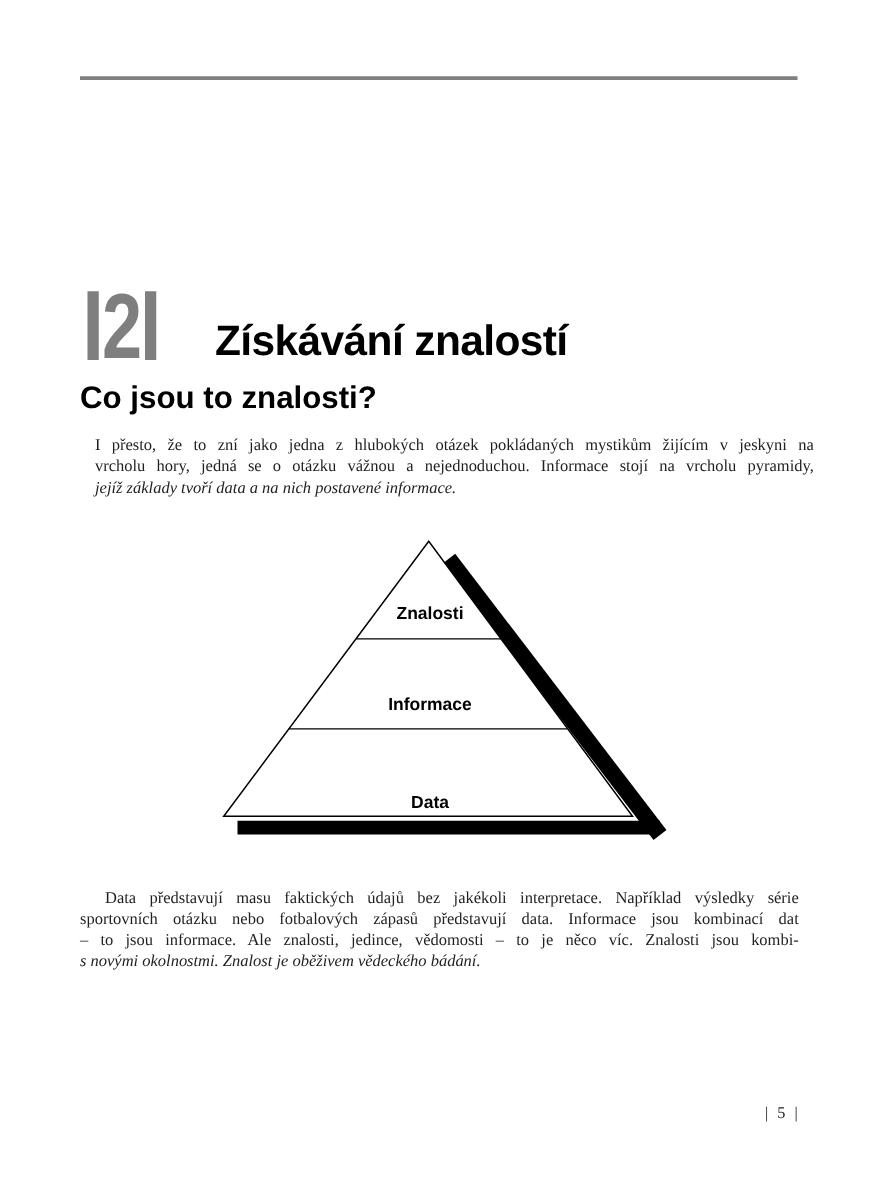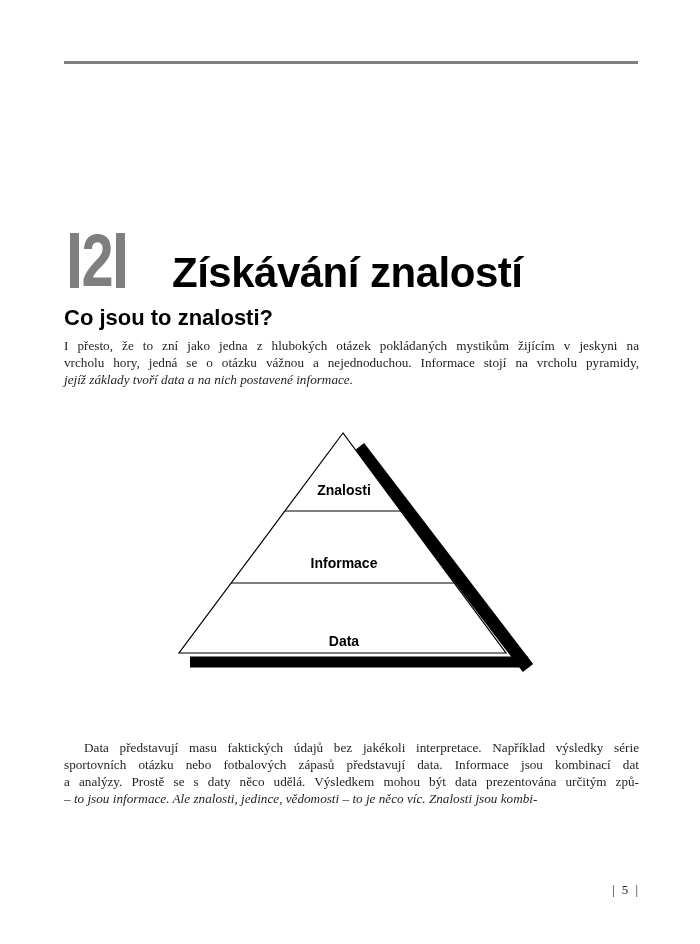--- a/index.html
+++ b/index.html
@@ -21,39 +21,39 @@
   .num-bar { width: 9px; height: 55px; background: #7f7f7f; }
   .num-digit {
     font-family: "Liberation Sans", sans-serif; font-weight: 700;
     font-size: 74px; line-height: 55px; color: #7f7f7f;
     transform: scaleX(0.78); transform-origin: center bottom; margin: 0 -2px;
   }
 
   .chapter-title {
     position: absolute; left: 172px; top: 256px; margin: 0;
     font-family: "Liberation Sans", sans-serif; font-weight: 700;
-    font-size: 42px; line-height: 34px; letter-spacing: -0.5px; color: #000;
+    font-size: 34px; line-height: 34px; letter-spacing: -0.5px; color: #000;
     white-space: nowrap;
   }
 
   .section-title {
     position: absolute; left: 64px; top: 307px; margin: 0;
     font-family: "Liberation Sans", sans-serif; font-weight: 700;
-    font-size: 22px; line-height: 22px; color: #000; white-space: nowrap;
+    font-size: 25px; line-height: 22px; color: #000; white-space: nowrap;
   }
 
   .para {
     position: absolute; left: 64px; width: 575px;
     font-size: 13.2px; line-height: 17px; color: #1f1f1f;
   }
-  .intro { top: 337px; }
+  .intro { top: 347px; margin-left: 12px; }
   .body-para { top: 709px; }
   .tline { text-align: justify; text-align-last: justify; }
   .tline:last-child { text-align-last: left; font-style: italic; }
-  .para-indent .tline:first-child { text-indent: 20px; margin-top: 30px; }
+  .para-indent .tline:first-child { text-indent: 20px; }
 
   .pyramid { position: absolute; left: 160px; top: 425px; width: 380px; height: 250px; }
   .pyr-label {
     font-family: "Liberation Sans", sans-serif; font-weight: 700;
     font-size: 14px; fill: #000;
   }
 
   .page-number {
     position: absolute; left: 612px; top: 882px;
     font-family: "Liberation Serif", serif; font-size: 13px;
@@ -90,19 +90,19 @@
     <line x1="125" y1="86" x2="241" y2="86" stroke="#000" stroke-width="1"></line>
     <line x1="71" y1="158" x2="294" y2="158" stroke="#000" stroke-width="1"></line>
     <text class="pyr-label" x="184" y="70" text-anchor="middle">Znalosti</text>
     <text class="pyr-label" x="184" y="143" text-anchor="middle">Informace</text>
     <text class="pyr-label" x="184" y="221" text-anchor="middle">Data</text>
   </svg>
 
   <div class="para body-para para-indent">
       <div class="tline">Data představují masu faktických údajů bez jakékoli interpretace. Například výsledky série</div>
       <div class="tline">sportovních otázku nebo fotbalových zápasů představují data. Informace jsou kombinací dat</div>
-      <div class="tline">a analýzy. Prostě se s daty něco udělá. Výsledkem mohou být data prezentována určitým způ-</div>
       <div class="tline">– to jsou informace. Ale znalosti, jedince, vědomosti – to je něco víc. Znalosti jsou kombi-</div>
+      <div class="tline">s novými okolnostmi. Znalost je oběživem vědeckého bádání.</div>
     </div>
 
   <div class="page-number">| 5 |</div>
 
 </div>
 
 </body></html>

